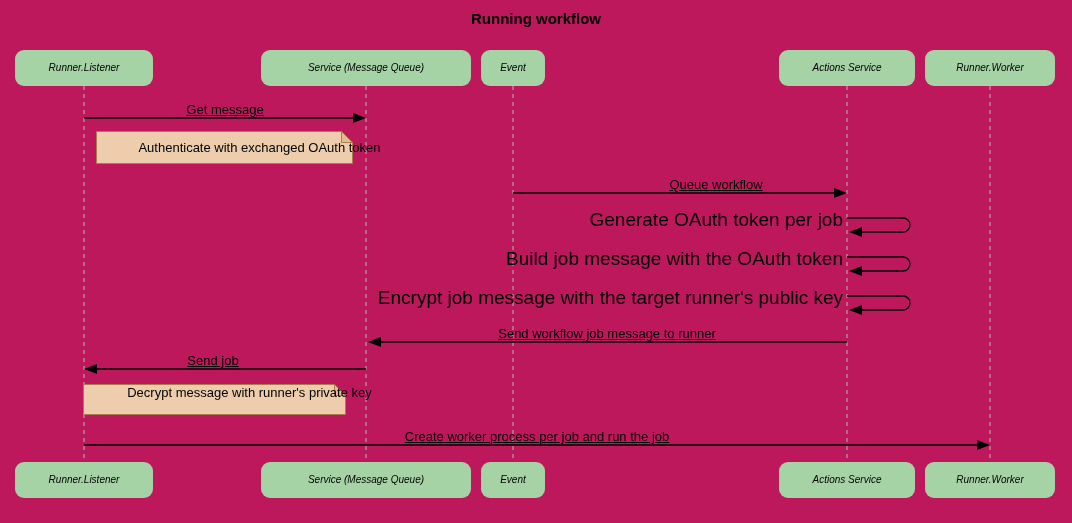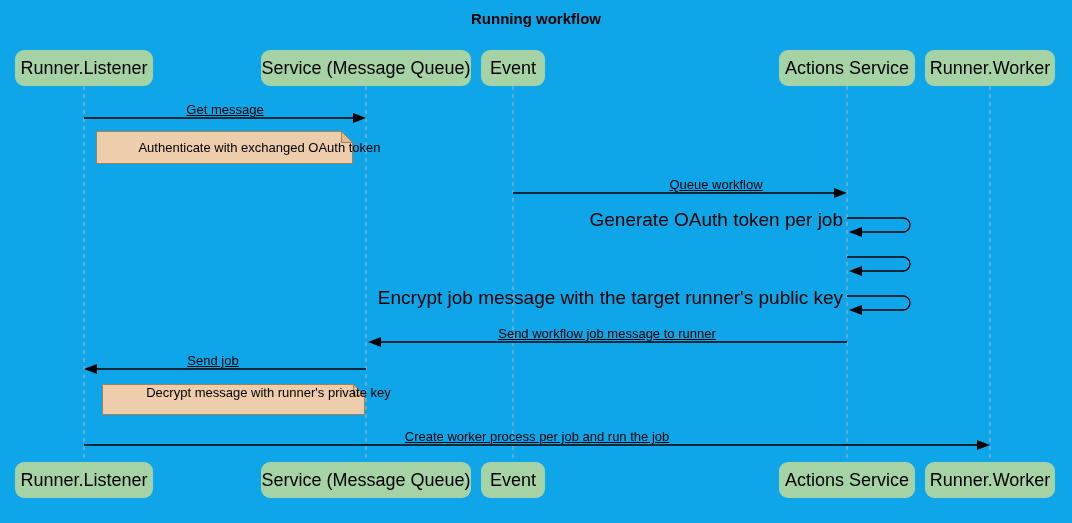--- a/index.html
+++ b/index.html
@@ -1,25 +1,25 @@
 <!DOCTYPE html>
 <html style="--actor-fill: #a6d3a6; --note-fill: #edcdab; --note-fold: #e2bb90; --note-border: #aa7d4e; --lifeline: #b5b5b5; --arrow: #000000;"><head>
 <meta charset="utf-8">
 <style>
   html,body{margin:0;padding:0;background:#ffffff;}
-  .diagram{position:relative;width:1072px;height:523px;background:#0ea5e9;
+  .diagram{position:relative;width:1072px;height:523px;background:#be185d;
     font-family:"Liberation Sans",sans-serif;color:#000;overflow:hidden;}
   .title{position:absolute;left:0;top:10px;width:1072px;text-align:center;
     font-size:15px;font-weight:bold;}
   svg.canvas{position:absolute;left:0;top:0;}
   .lifeline{stroke:var(--lifeline);stroke-width:1;stroke-dasharray:4 4;fill:none;}
   .msgline{stroke:var(--arrow);stroke-width:1.3;fill:none;}
   .arrowhead{fill:var(--arrow);stroke:none;}
   .actor{position:absolute;height:36px;line-height:36px;text-align:center;
-    background:var(--actor-fill);border-radius:9px;font-size:18px;}
+    background:var(--actor-fill);border-radius:9px;font-size:10px;font-style:italic;}
   .msg{position:absolute;font-size:13px;white-space:nowrap;transform:translateX(-50%);text-decoration:underline;}
   .msg-r{position:absolute;font-size:19px;white-space:nowrap;text-align:right;}
   .note{position:absolute;display:flex;align-items:center;justify-content:center;font-size:13px;padding-left:35px;}
   .note svg{position:absolute;left:0;top:0;}
   .note-body{fill:var(--note-fill);stroke:var(--note-border);stroke-width:1;}
   .note-fold{fill:var(--note-fold);stroke:var(--note-border);stroke-width:1;}
   .note span{position:relative;}
 </style>
 </head>
 <body>
@@ -86,34 +86,35 @@
 
   <div class="actor" style="left:15px;top:462px;width:138px">Runner.Listener</div>
   <div class="actor" style="left:261px;top:462px;width:210px">Service (Message Queue)</div>
   <div class="actor" style="left:481px;top:462px;width:64px">Event</div>
   <div class="actor" style="left:779px;top:462px;width:136px">Actions Service</div>
   <div class="actor" style="left:925px;top:462px;width:130px">Runner.Worker</div>
 
   <div class="msg" style="left:225px;top:102px">Get message</div>
   <div class="msg" style="left:716px;top:177px">Queue workflow</div>
   <div class="msg-r" style="right:229px;top:209px">Generate OAuth token per job</div>
+  <div class="msg-r" style="right:229px;top:248px">Build job message with the OAuth token</div>
   <div class="msg-r" style="right:229px;top:287px">Encrypt job message with the target runner's public key</div>
   <div class="msg" style="left:607px;top:326px">Send workflow job message to runner</div>
   <div class="msg" style="left:213px;top:353px">Send job</div>
   <div class="msg" style="left:537px;top:429px">Create worker process per job and run the job</div>
 
   <div class="note" style="left:96px;top:131px;width:257px;height:33px">
     <svg width="257" height="33">
       <path class="note-body" d="M0.5,0.5 H245.5 L256.5,11.5 V32.5 H0.5 Z"></path>
       <path class="note-fold" d="M245.5,0.5 V11.5 H256.5 Z"></path>
     </svg>
     <span>Authenticate with exchanged OAuth token</span>
   </div>
 
-  <div class="note" style="left:102px;top:384px;width:263px;height:17px">
+  <div class="note" style="left:83px;top:384px;width:263px;height:17px">
     <svg width="263" height="31">
       <path class="note-body" d="M0.5,0.5 H251.5 L262.5,11.5 V30.5 H0.5 Z"></path>
       <path class="note-fold" d="M251.5,0.5 V11.5 H262.5 Z"></path>
     </svg>
     <span>Decrypt message with runner's private key</span>
   </div>
 
 </div>
 
 </body></html>

